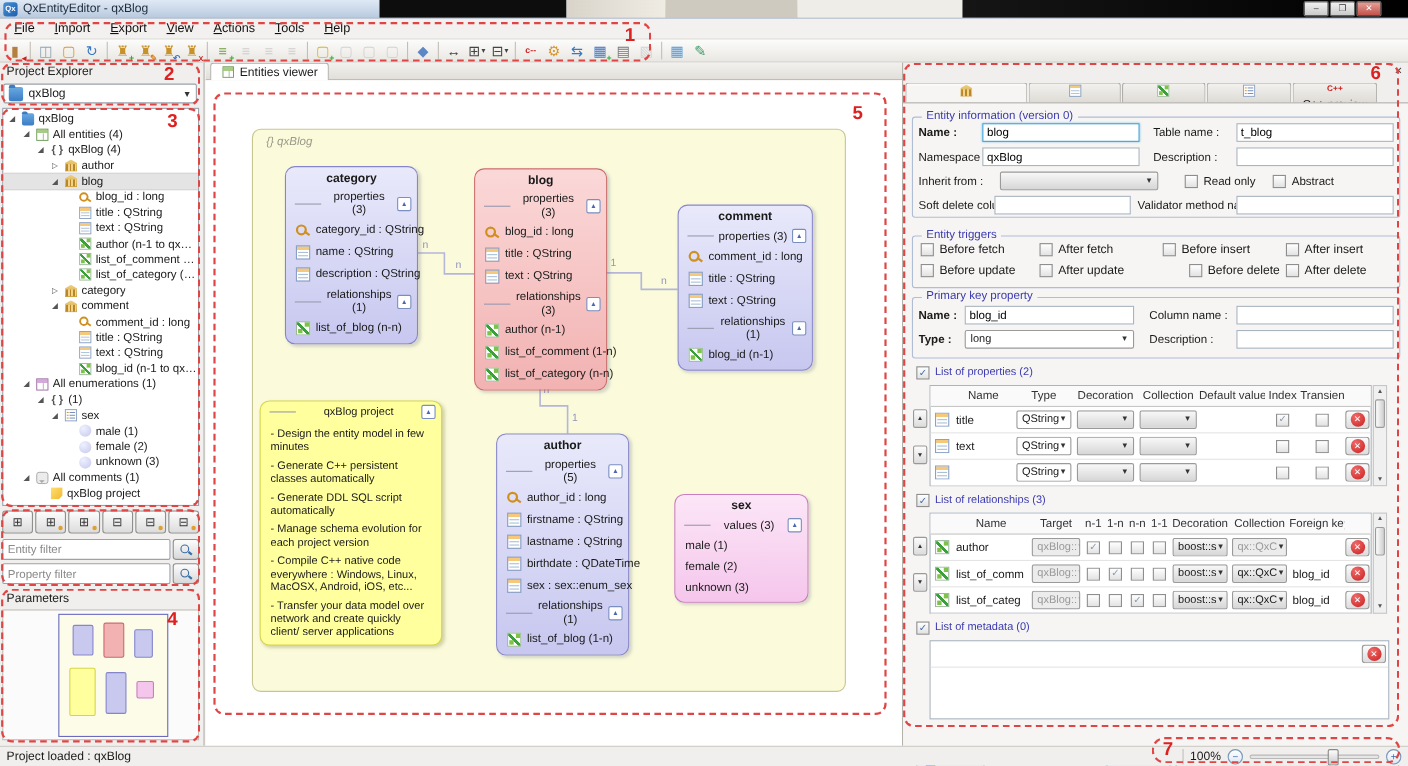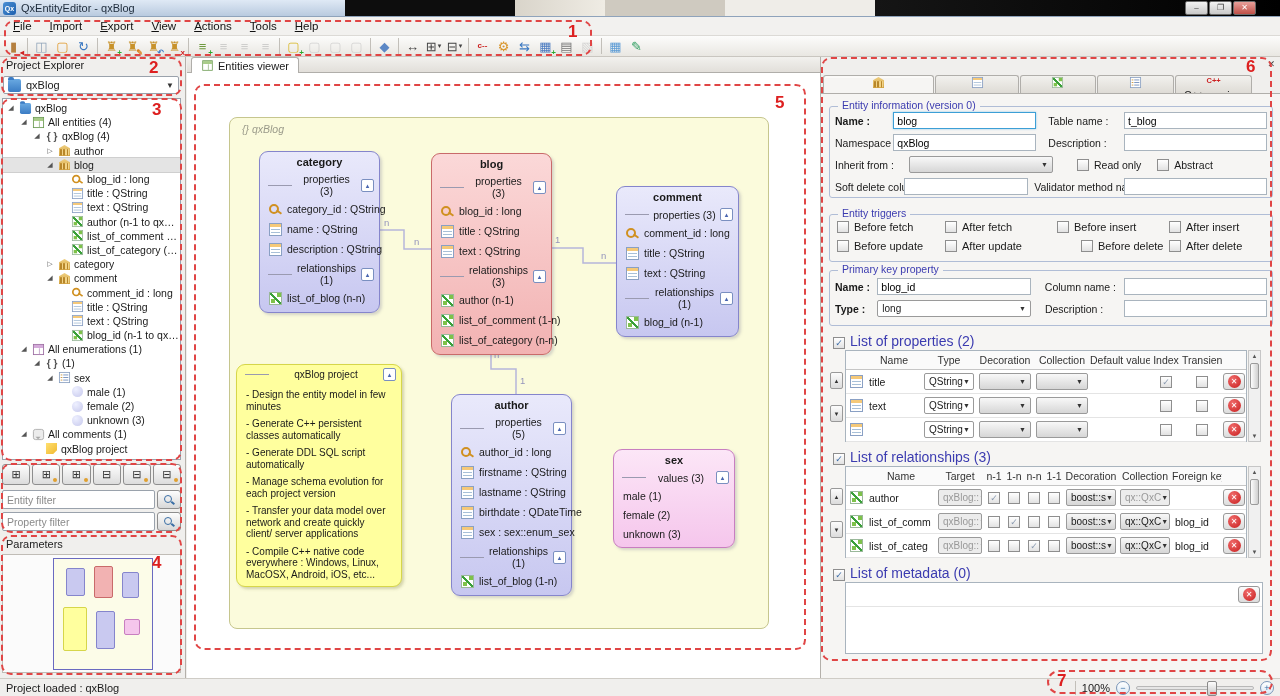--- a/index.html
+++ b/index.html
@@ -112,21 +112,21 @@
 
   
   #params { position:absolute; left:820px; top:57px; width:460px; height:621px; background:#f0efed; border-left:1px solid #b4b0aa; }
   #params-close { position:absolute; right:5px; top:2px; font-size:9px; color:#444; }
   #ptabs { position:absolute; left:2px; top:18px; width:456px; height:19px; display:flex; gap:1px; }
   .ptab { display:flex; align-items:center; gap:4px; padding:0 8px; border:1px solid #b0aeaa; border-bottom:0; border-radius:3px 3px 0 0; background:linear-gradient(#f2f1ee,#dddad4); font-size:10.5px; white-space:nowrap;flex-direction:column; }
   .ptab.active { background:#f6f5f3; height:19px; font-weight:normal; box-shadow:inset 0 2px 0 #fbfaf8; }
   #pbody { position:absolute; left:0; top:36px; width:460px; height:585px; background:#f6f5f3; border-top:1px solid #b0aeaa; }
   .gbox { position:absolute; border:1px solid #b0bdd6; border-radius:3px; }
   .gtitle { position:absolute; top:-8px; left:8px; background:#f6f5f3; padding:0 4px; color:#3b3bb0; font-size:10.5px; white-space:nowrap; }
-  .ltitle { position:absolute; display:flex; gap:5px; align-items:flex-end; color:#3b3bb0; font-size:14px; }
+  .ltitle { position:absolute; display:flex; gap:5px; align-items:flex-start; color:#3b3bb0; font-size:10px; }
   .frow { position:absolute; display:flex; align-items:center; font-size:10.5px; }
   .flabel { white-space:nowrap; overflow:hidden; }
   .fbold { font-weight:bold; }
   .inp { height:17px; border:1px solid #a9b4be; background:#fff; font-size:10.5px; padding:0 3px; font-family:inherit; }
   .inp.focus { border:1px solid #3c9fd6; box-shadow:0 0 2px #8cc8ea; }
   .dd { height:17px; border:1px solid #9a9a9a; border-radius:2px; background:linear-gradient(#f8f8f8,#d6d6d6); display:flex; align-items:center; padding:0 4px; font-size:10px; overflow:hidden; white-space:nowrap; }
   .dd .dda { margin-left:auto; font-size:7px; color:#333; flex:none; }
   .dd.light { background:#fff; }
   .dd.disab { color:#999; background:#ececec; }
   .cb { width:12px; height:12px; border:1px solid #8e8e8e; background:linear-gradient(#fff,#e2e2e2); display:inline-flex; align-items:center; justify-content:center; font-size:9px; color:#3d6da8; flex:none; }
@@ -637,22 +637,22 @@
         <div class="esec">
           <span class="sline"></span>
           <span class="sectext">qxBlog project</span>
           <button class="ecollapse">▴</button>
         </div>
         <div id="note-lines">
             <p>- Design the entity model in few minutes</p>
             <p>- Generate C++ persistent classes automatically</p>
             <p>- Generate DDL SQL script automatically</p>
             <p>- Manage schema evolution for each project version</p>
+            <p>- Compile C++ native code everywhere : Windows, Linux, MacOSX, Android, iOS, etc...</p>
             <p>- Transfer your data model over network and create quickly client/ server applications</p>
-            <p>- Compile C++ native code everywhere : Windows, Linux, MacOSX, Android, iOS, etc...</p>
           </div>
       </div>
     </div>
   </div>
 
   <div id="params">
     <span id="params-close">✕</span>
     <div id="ptabs">
         <div class="ptab active">
           <span class="ic ic-entity" style="transform: scale(0.85);"></span>

